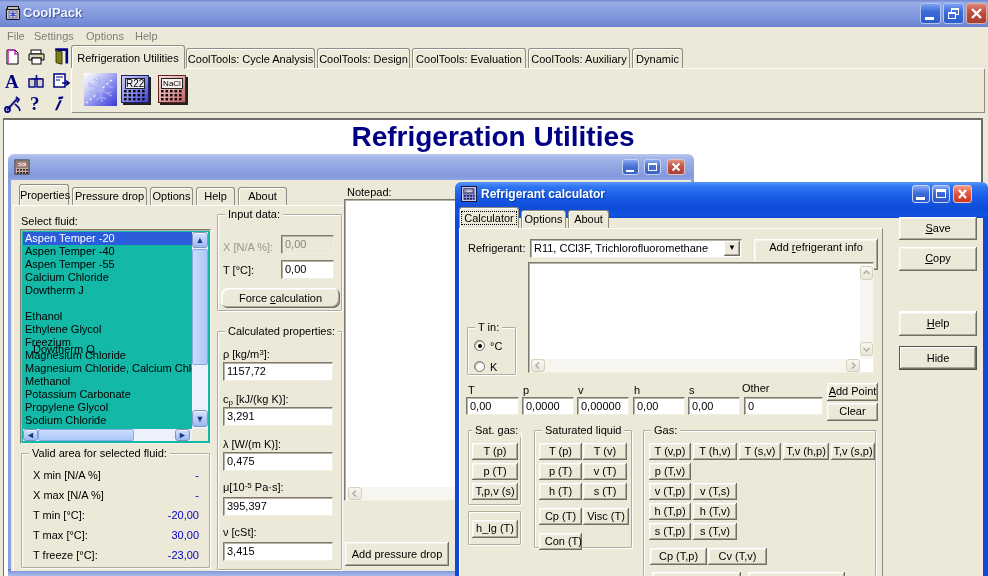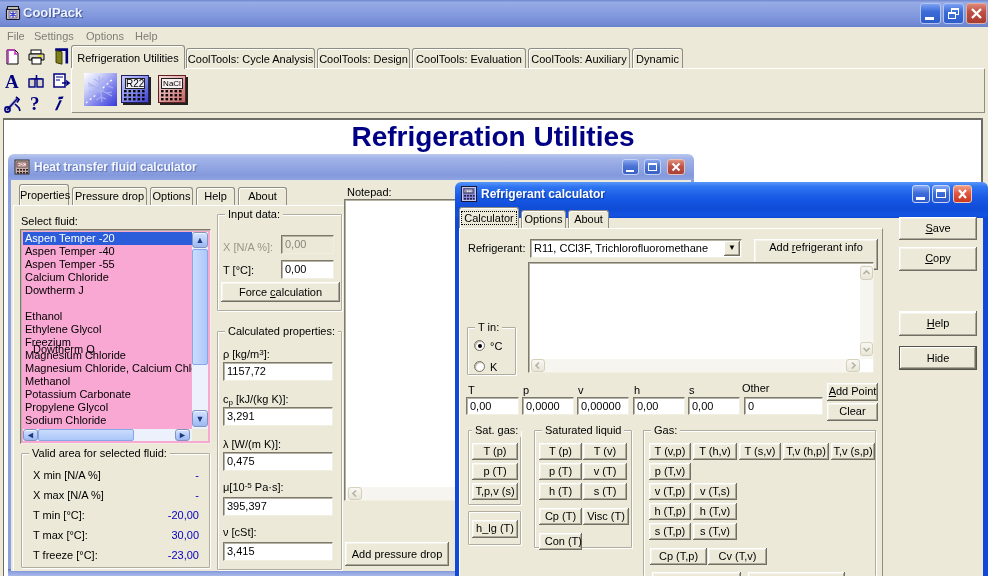--- a/index.html
+++ b/index.html
@@ -231,21 +231,20 @@
               <rect x="6" y="10" width="2" height="1.6"></rect>
               <rect x="9" y="10" width="2" height="1.6"></rect>
               <rect x="12" y="10" width="2" height="1.6"></rect>
             <rect x="3" y="13" width="2" height="1.6"></rect>
               <rect x="6" y="13" width="2" height="1.6"></rect>
               <rect x="9" y="13" width="2" height="1.6"></rect>
               <rect x="12" y="13" width="2" height="1.6"></rect>
           </g>
         </svg>
       </div>
-      <div class="abs" style="left:26px;top:6px;font-size:12px;font-weight:bold;color:#f4f7fd;text-shadow:1px 1px 1px #5a6fae;">Heat transfer fluid calculator</div>
       <div class="tbtn" style="left:614px;top:5px;width:17px;height:16px;background:linear-gradient(180deg,#89a7ee,#4a71d4 45%,#3a61c4);border:1px solid #c4d2f4;">
         <div class="abs" style="left:3px;top:10px;width:8px;height:2px;background:#fff;"></div>
       </div>
       <div class="tbtn" style="left:636px;top:5px;width:17px;height:16px;background:linear-gradient(180deg,#89a7ee,#4a71d4 45%,#3a61c4);border:1px solid #c4d2f4;">
         <div class="abs" style="left:3px;top:3px;width:9px;height:8px;border:1px solid #fff;border-top-width:2px;"></div>
       </div>
       <div class="tbtn" style="left:659px;top:5px;width:18px;height:16px;background:linear-gradient(180deg,#e09080,#c05548 45%,#a84038);border:1px solid #e8c0b4;">
         <svg width="16" height="14" viewBox="0 0 16 14">
             <path d="M4.5 3.5 L11.5 10.5 M11.5 3.5 L4.5 10.5" stroke="#fff" stroke-width="2"></path>
           </svg>
@@ -255,21 +254,21 @@
     <div class="tab" style="left:11px;top:30px;width:50px;height:21px;line-height:20px;z-index:3;">Properties</div>
     <div class="tab" style="left:64px;top:33px;width:75px;height:18px;line-height:17px;">Pressure drop</div>
     <div class="tab" style="left:142px;top:33px;width:43px;height:18px;line-height:17px;">Options</div>
     <div class="tab" style="left:188px;top:33px;width:39px;height:18px;line-height:17px;">Help</div>
     <div class="tab" style="left:230px;top:33px;width:49px;height:18px;line-height:17px;">About</div>
     <div class="abs" style="left:5px;top:51px;width:678px;height:366px;background:#ECE9D8;border-top:1px solid #fff;border-left:1px solid #fff;z-index:2;"></div>
 
     <div class="abs" style="left:0;top:51px;width:683px;height:366px;z-index:4;">
 
       <div class="lbl" style="left:13px;top:10px;">Select fluid:</div>
-      <div class="abs" style="left:12px;top:24px;width:191px;height:215px;background:#f9a8d4;border:1px solid #7d7a6d;border-right-color:#f1efe2;border-bottom-color:#f1efe2;box-shadow:inset 1px 1px 0 #b6b3a5;">
+      <div class="abs" style="left:12px;top:24px;width:191px;height:215px;background:#14b8a6;border:1px solid #7d7a6d;border-right-color:#f1efe2;border-bottom-color:#f1efe2;box-shadow:inset 1px 1px 0 #b6b3a5;">
 
         <div class="abs" style="left:2px;top:2px;width:169px;height:13px;background:#2B5CD9;color:#fff;padding-left:2px;line-height:13px;">Aspen Temper -20</div>
         <div class="abs" style="left:4px;top:15px;line-height:13px;">Aspen Temper -40</div>
         <div class="abs" style="left:4px;top:28px;line-height:13px;">Aspen Temper -55</div>
         <div class="abs" style="left:4px;top:41px;line-height:13px;">Calcium Chloride</div>
         <div class="abs" style="left:4px;top:54px;line-height:13px;text-align:center;">Dowtherm J</div>
         <div class="abs" style="left:12px;top:67px;line-height:13px;margin-top:46px;">Dowtherm Q</div>
         <div class="abs" style="left:4px;top:80px;line-height:13px;">Ethanol</div>
         <div class="abs" style="left:4px;top:93px;line-height:13px;">Ethylene Glycol</div>
         <div class="abs" style="left:4px;top:106px;line-height:13px;">Freezium</div>
@@ -305,21 +304,21 @@
         <div class="lbl" style="left:11px;top:95px;">T freeze [°C]:</div>
           <div class="lbl" style="right:10px;top:95px;color:#0000C0;">-23,00</div>
       </div>
 
       <div class="group" style="left:209px;top:9px;width:125px;height:97px;">
         <div class="glabel">Input data:</div>
         <div class="lbl" style="left:5px;top:26px;color:#9a978a;">X [N/A %]:</div>
         <div class="edit" style="left:63px;top:20px;width:53px;height:19px;color:#888578;background:#ECE9D8;">0,00</div>
         <div class="lbl" style="left:5px;top:49px;">T [°C]:</div>
         <div class="edit" style="left:63px;top:45px;width:53px;height:19px;">0,00</div>
-        <div class="btn" style="left:3px;top:67px;width:119px;height:20px;line-height:20px;">Force <span style="text-decoration:underline">c</span>alculation</div>
+        <div class="btn" style="left:3px;top:73px;width:119px;height:20px;line-height:20px;border-radius:7px;">Force <span style="text-decoration:underline">c</span>alculation</div>
       </div>
 
       <div class="group" style="left:209px;top:126px;width:125px;height:239px;">
         <div class="glabel">Calculated properties:</div>
         <div class="lbl" style="left:5px;top:16px;">ρ [kg/m<span style="font-size:8px;vertical-align:3px;">3</span>]:</div>
         <div class="edit" style="left:5px;top:30px;width:110px;height:19px;">1157,72</div>
         <div class="lbl" style="left:5px;top:61px;">c<span style="font-size:8px;vertical-align:-2px;">p</span> [kJ/(kg K)]:</div>
         <div class="edit" style="left:5px;top:75px;width:110px;height:19px;">3,291</div>
         <div class="lbl" style="left:5px;top:106px;">λ [W/(m K)]:</div>
         <div class="edit" style="left:5px;top:120px;width:110px;height:19px;">0,475</div>

